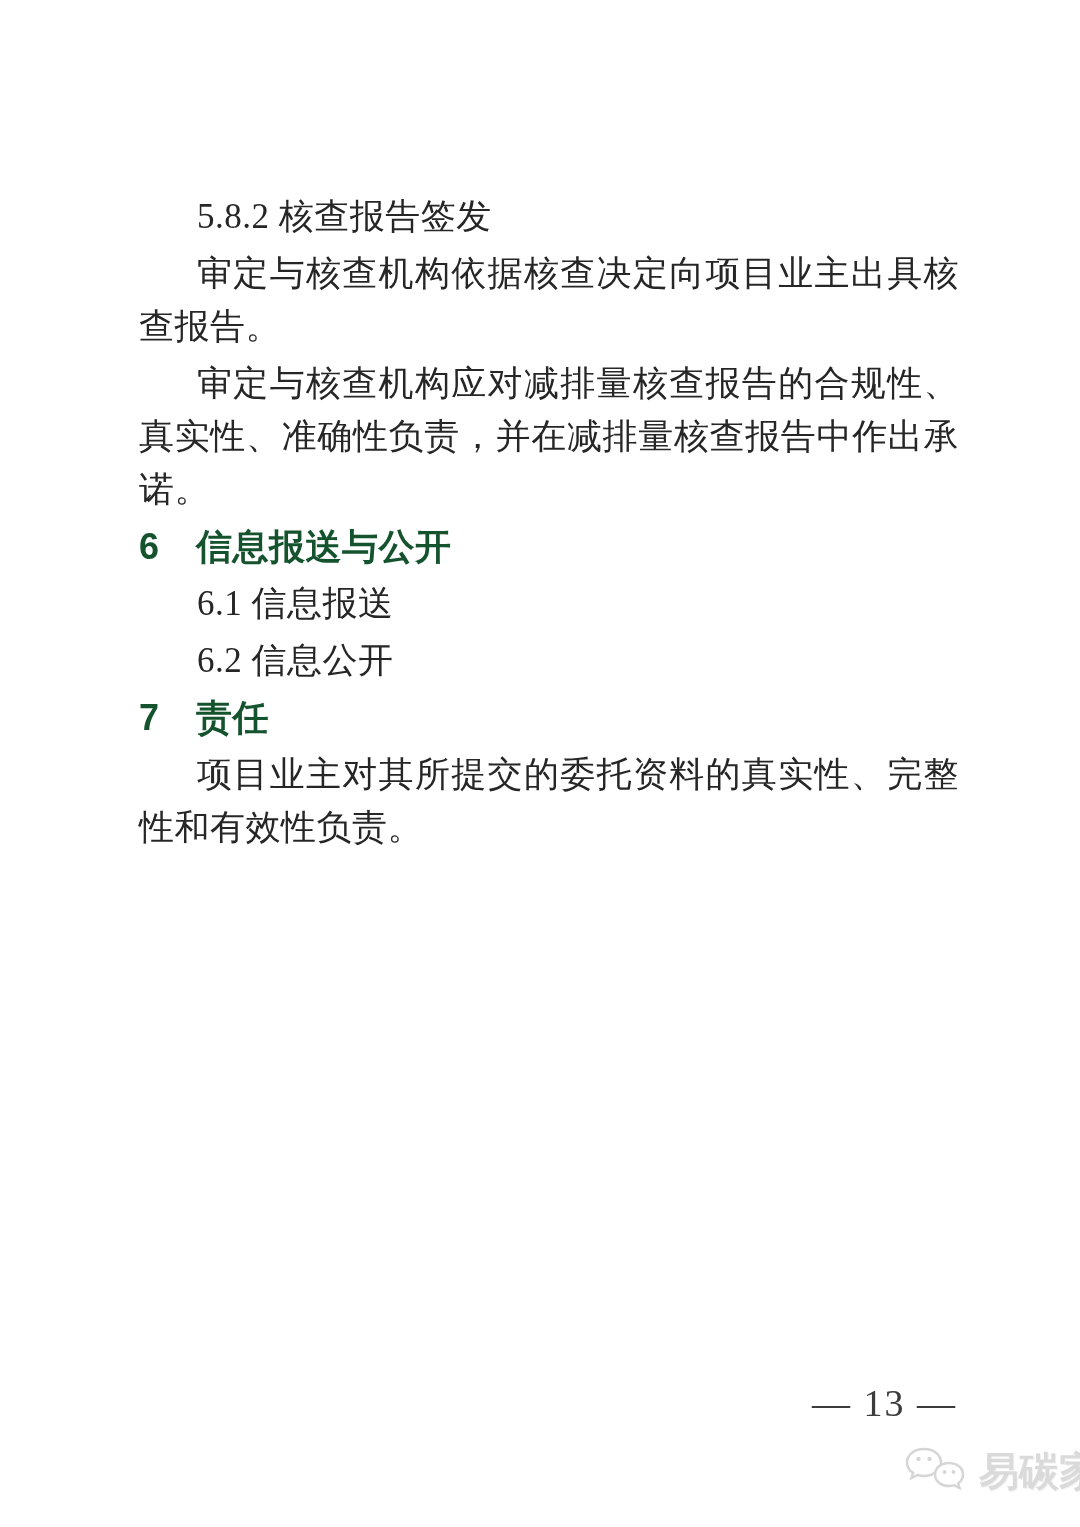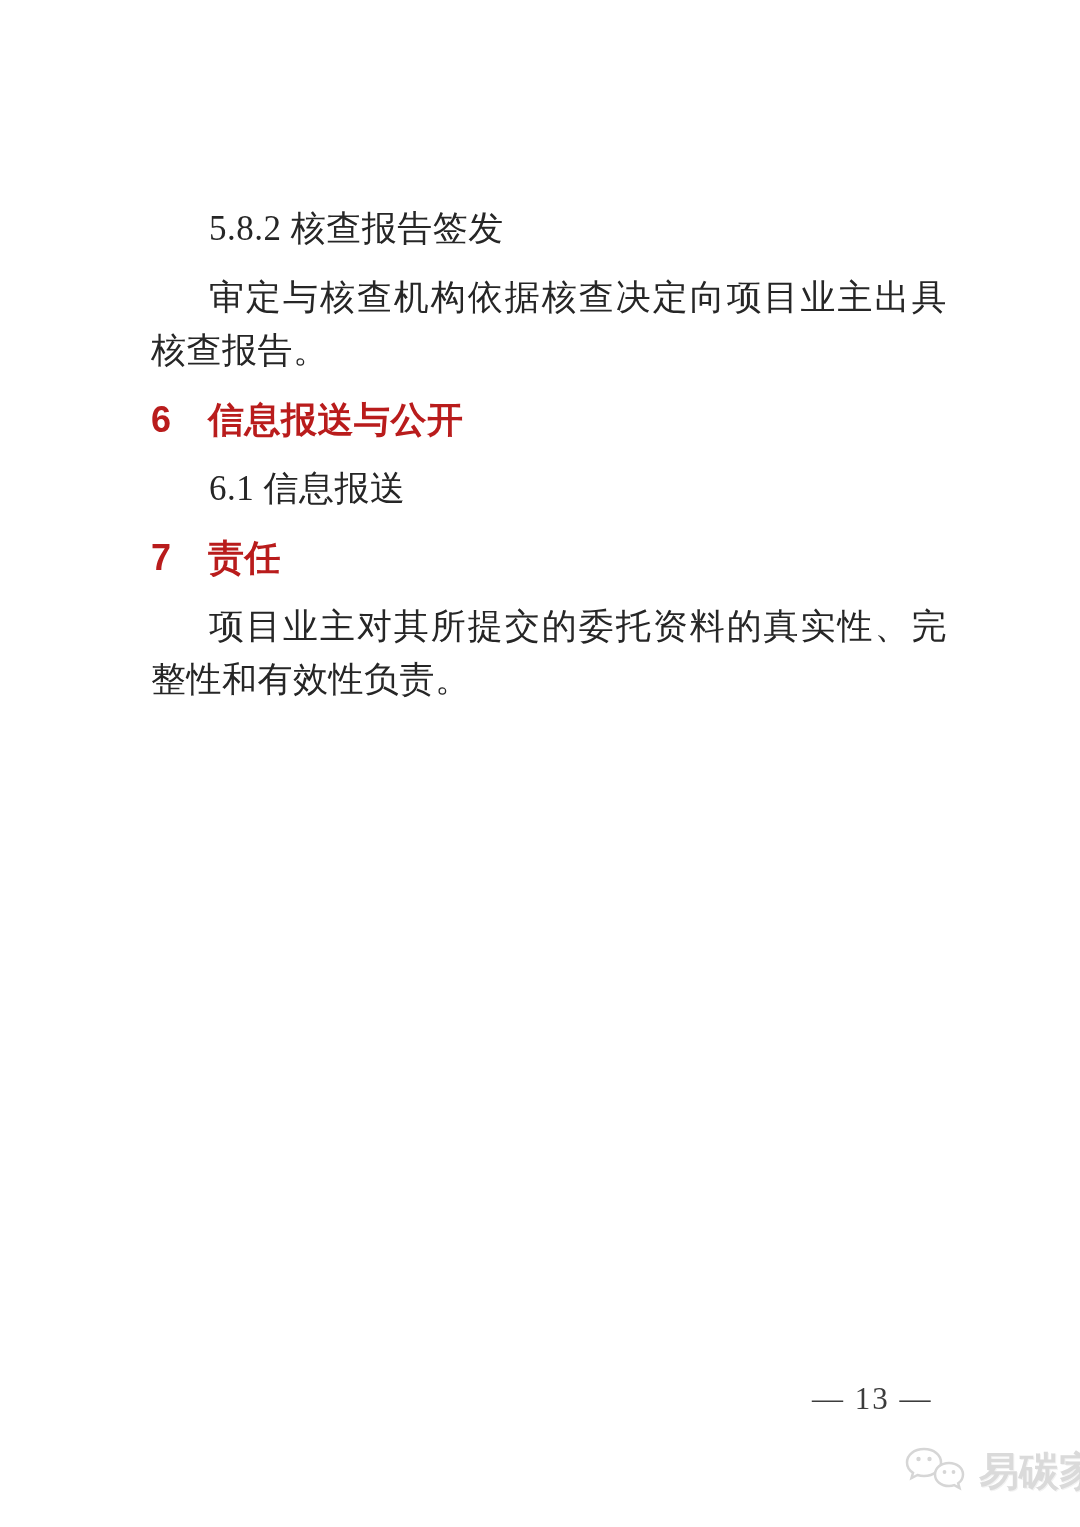--- a/index.html
+++ b/index.html
@@ -16,45 +16,45 @@
     font-family: "Liberation Serif", "DejaVu Serif", serif;
   }
   .content {
     position: absolute;
     left: 135px;
     top: 186px;
     width: 828px;
     color: #262626;
   }
   .block {
-    margin: 16px;
+    margin: 4px;
     font-size: 35px;
     line-height: 53px;
     text-align: justify;
     letter-spacing: 0.5px;
   }
   .indent {
     text-indent: 58px;
   }
   .subheading {
     text-align: left;
   }
   .heading {
     font-family: "Liberation Sans", "DejaVu Sans", sans-serif;
     font-weight: 700;
     font-size: 36px;
     text-align: left;
     text-indent: 0;
-    color: #b91c1c;
+    color: #14532d;
   }
   .page-number {
     position: absolute;
     left: 812px;
     top: 1381px;
-    font-size: 31px;
+    font-size: 38px;
     color: #3c3c3c;
     letter-spacing: 2px;
     white-space: nowrap;
   }
   .watermark {
     position: absolute;
     left: 903px;
     top: 1444px;
     display: flex;
     align-items: center;
@@ -75,22 +75,24 @@
   }
 </style>
 </head>
 <body>
 
 <div class="page">
 
   <div class="content">
     <p class="block subheading indent">5.8.2 核查报告签发</p>
     <p class="block indent">审定与核查机构依据核查决定向项目业主出具核查报告。</p>
+    <p class="block indent">审定与核查机构应对减排量核查报告的合规性、真实性、准确性负责，并在减排量核查报告中作出承诺。</p>
     <p class="block heading">6　信息报送与公开</p>
     <p class="block subheading indent">6.1 信息报送</p>
+    <p class="block subheading indent">6.2 信息公开</p>
     <p class="block heading">7　责任</p>
     <p class="block indent">项目业主对其所提交的委托资料的真实性、完整性和有效性负责。</p>
   </div>
 
   <div class="page-number">— 13 —</div>
 
   <div class="watermark">
     <svg class="wechat-icon" viewBox="0 0 68 54" xmlns="http://www.w3.org/2000/svg" aria-hidden="true">
       <g fill="#ffffff" stroke="#d6d6d6" stroke-width="2.5">
         <path d="M21 4 C11 4 4 10 4 17.5 C4 22 6.5 25.5 10 27.8 L8.5 33 L14.5 30 C16.5 30.7 18.7 31 21 31 C31 31 38 25 38 17.5 C38 10 31 4 21 4 Z"></path>

